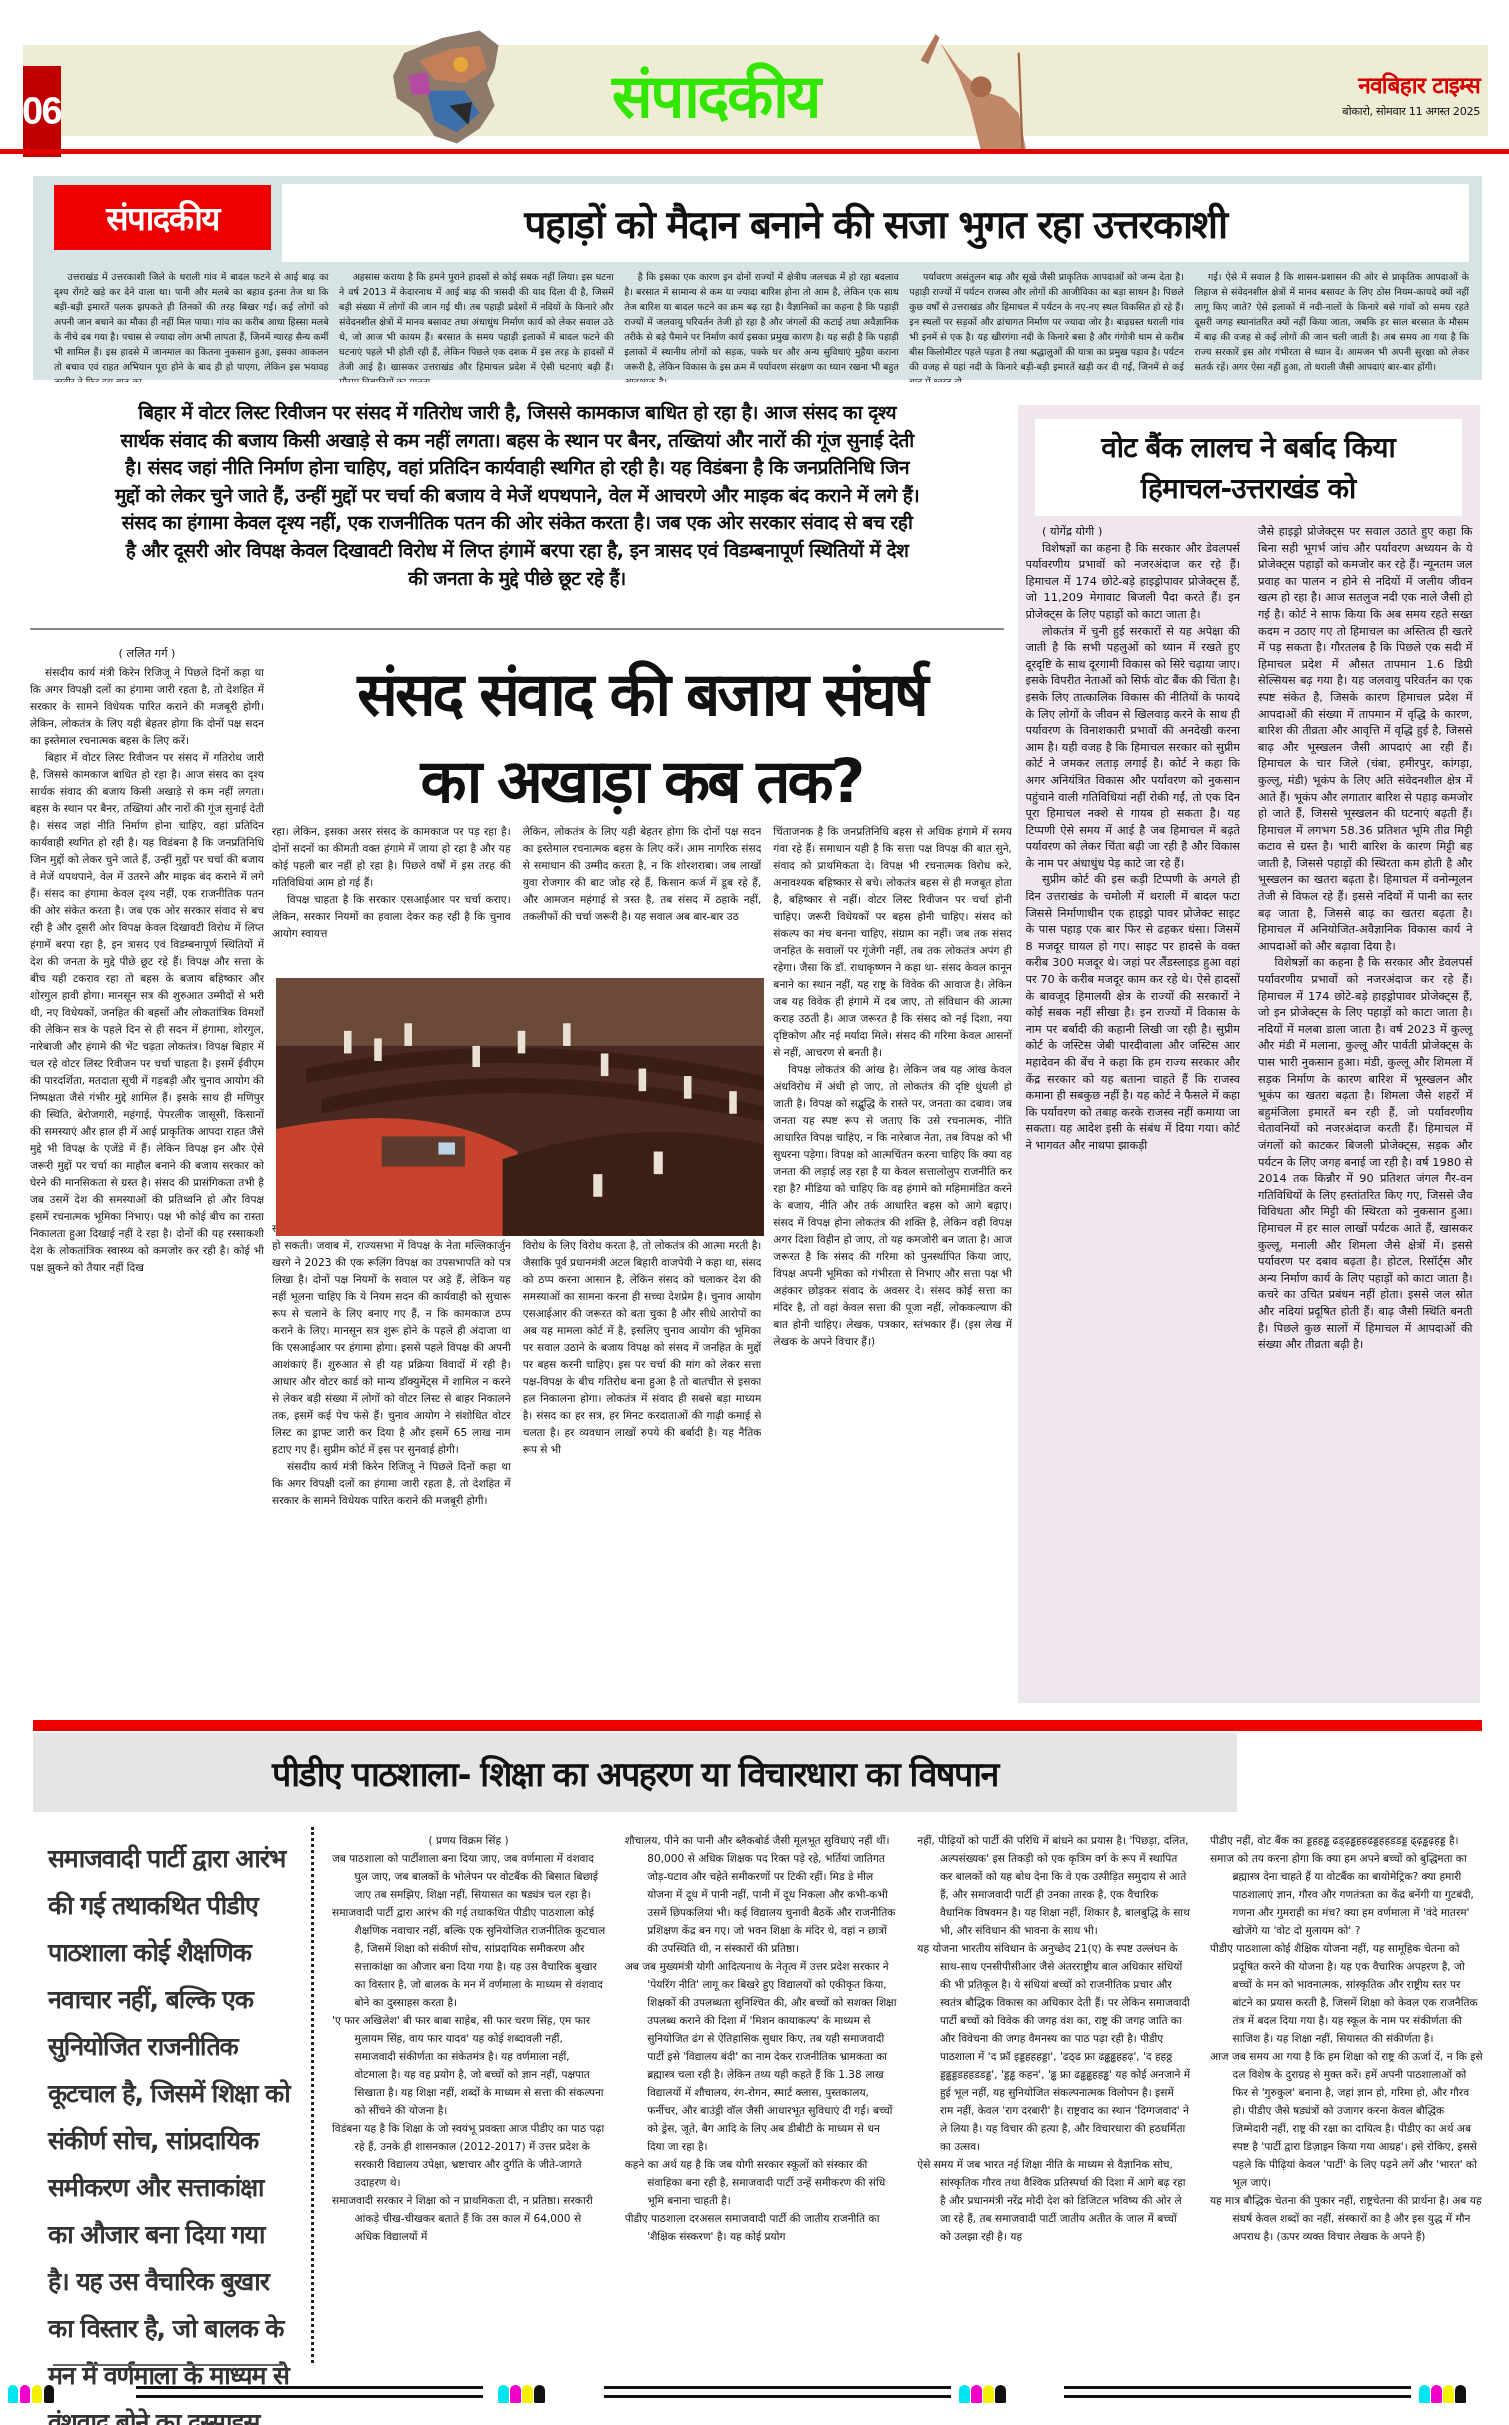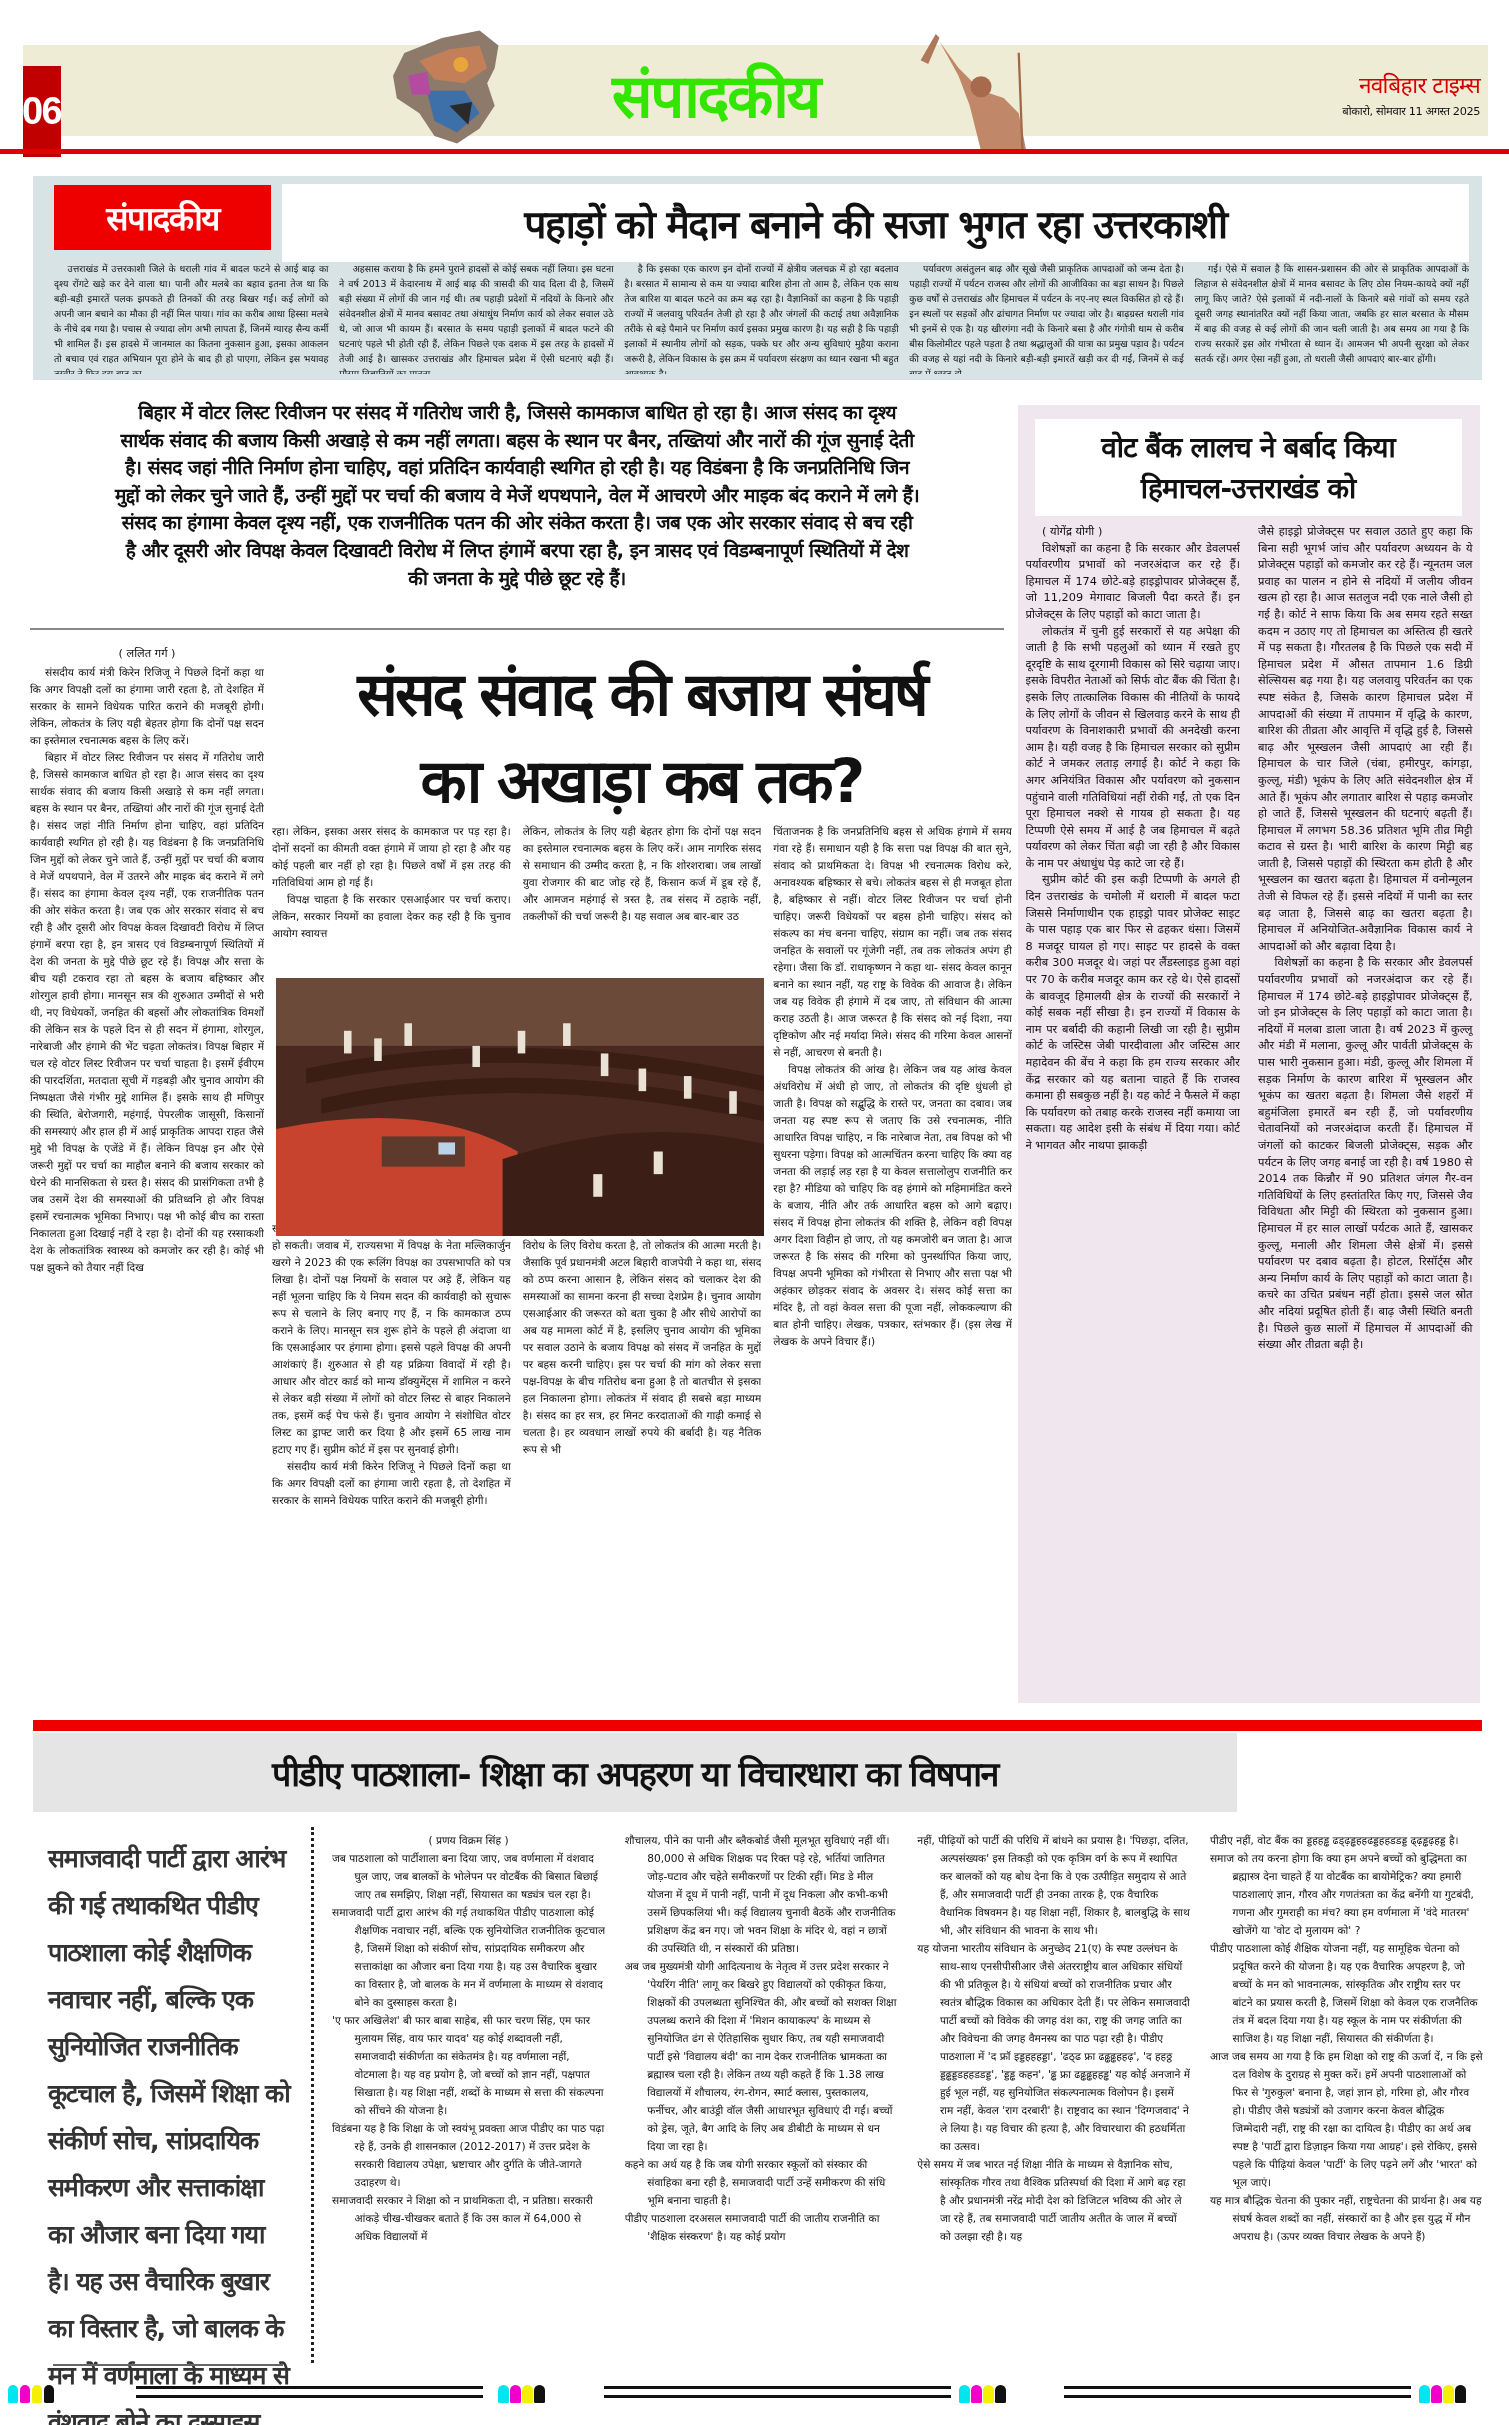--- a/index.html
+++ b/index.html
@@ -5,30 +5,30 @@
   * { box-sizing: border-box; margin: 0; padding: 0; }
   body { width: 1510px; height: 2426px; background: #fff; font-family: "DejaVu Sans", sans-serif; color: #111; overflow: hidden; position: relative; }
 
   
   .masthead { position: absolute; left: 22.6px; top: 45px; width: 1465px; height: 91px; background: #efecd6; }
   .page-no { position: absolute; left: 22.6px; top: 45px; width: 38px; height: 91px; background: #c00000; color: #fff; font-weight: bold; font-size: 38px; display: flex; align-items: center; justify-content: center; font-family: "Liberation Sans", sans-serif; letter-spacing: -1.5px; margin-top: 21px; }
   .map-art { position: absolute; left: 374px; top: 22.6px; width: 151px; height: 128px; }
   .sec-title { position: absolute; left: 612px; top: 53px; font-size: 60px; font-weight: bold; color: #33e600; font-family: "DejaVu Sans", sans-serif; letter-spacing: -2.3px; }
   .statue-art { position: absolute; left: 898px; top: 30px; width: 166px; height: 121px; }
   .brand { position: absolute; right: 30px; top: 69px; text-align: right; }
-  .brand .name { color: #d60000; font-weight: normal; font-size: 22.6px; letter-spacing: -0.8px; }
+  .brand .name { color: #d60000; font-weight: bold; font-size: 22.6px; letter-spacing: -0.8px; }
   .brand .date { font-size: 11.3px; margin-top: 3px; letter-spacing: -0.4px; }
   .red-rule { position: absolute; left: 0; top: 149px; width: 1510px; height: 5.3px; background: #e00000; }
 
   
   .editorial { position: absolute; left: 33px; top: 176px; width: 1449px; height: 204px; background: #d8e3e5; }
   .ed-label { position: absolute; left: 21px; top: 9px; width: 217px; height: 65px; background: #ee0000; color: #fff; font-size: 33px; font-weight: bold; display: flex; align-items: center; justify-content: center; letter-spacing: -1.5px; }
   .ed-headline { position: absolute; left: 249px; top: 7.5px; width: 1187px; height: 78px; background: #fff; display: flex; align-items: center; justify-content: center; font-size: 39px; font-weight: bold; letter-spacing: -1.5px; }
   .ed-cols { position: absolute; left: 21px; top: 85px; width: 1415px; height: 113px; display: grid; grid-template-columns: repeat(5, 1fr); column-gap: 10.6px; }
-  .ed-cols p { font-size: 9.4px; line-height: 15px; text-align: justify; text-indent: 13.6px; overflow: hidden; height: 113px; }
+  .ed-cols p { font-size: 9.4px; line-height: 15px; text-align: justify; text-indent: 13.6px; overflow: hidden; height: 113px; margin-top: 8px; }
 
   
   .lead { position: absolute; left: 22.6px; top: 399px; width: 989px; height: 226px; text-align: center; font-weight: bold; font-size: 19px; line-height: 27.6px; letter-spacing: -0.5px; }
   .lead-rule { position: absolute; left: 30px; top: 628px; width: 974px; height: 1.5px; background: #888; }
 
   
   .side-box { position: absolute; left: 1018px; top: 405px; width: 462px; height: 1298px; background: #f0e6ee; }
   .side-head { position: absolute; left: 16.6px; top: 14.3px; width: 427px; height: 97px; background: #fff; display: flex; flex-direction: column; align-items: center; justify-content: center; font-size: 28px; font-weight: bold; line-height: 41px; letter-spacing: -0.8px; }
   .side-cols { position: absolute; left: 7.5px; top: 119px; width: 447px; height: 1170px; display: grid; grid-template-columns: 1fr 1fr; column-gap: 18px; }
   .side-cols .col { font-size: 11.3px; line-height: 16.6px; text-align: justify; overflow: hidden; }

